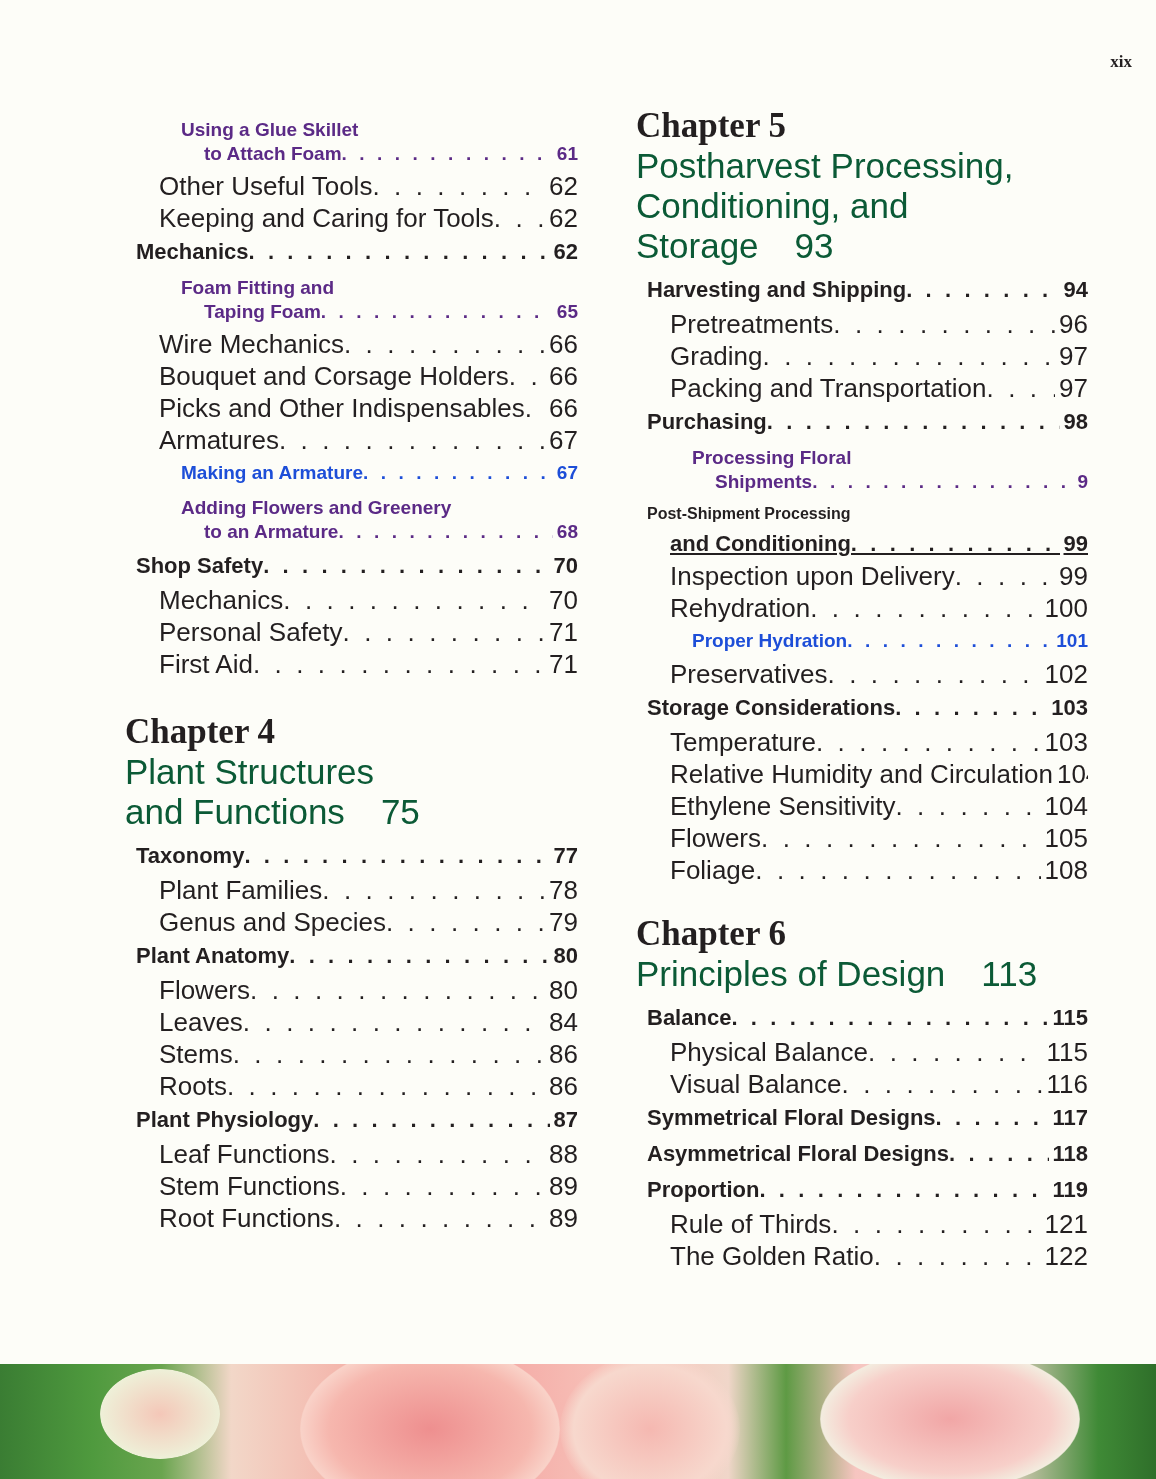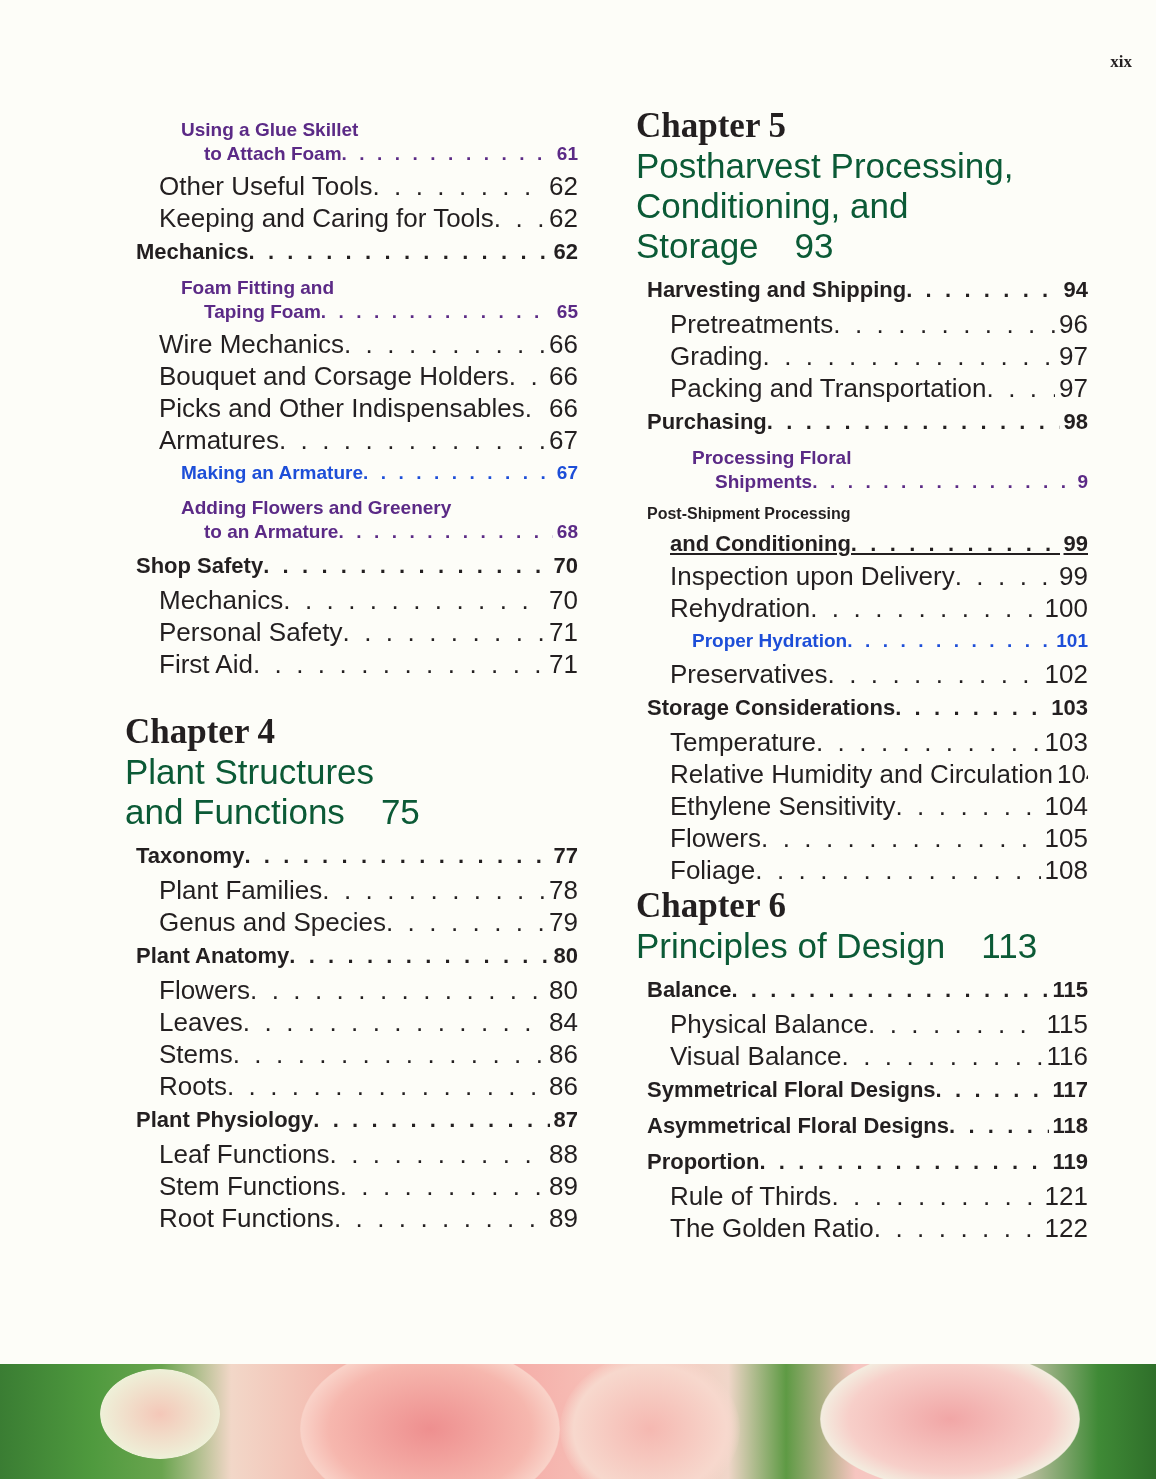--- a/index.html
+++ b/index.html
@@ -287,21 +287,21 @@
         <span class="t">Flowers</span>
         <span class="dots"></span>
         <span class="p">105</span>
       </div>
       <div class="row l2">
         <span class="t">Foliage</span>
         <span class="dots"></span>
         <span class="p">108</span>
       </div>
     </div>
-  <div class="chapblock" style="">
+  <div class="chapblock" style="margin-top:28px;">
     <div class="chap">Chapter 6</div>
     <div class="ctitle">
       <div><span>Principles of Design</span><span class="num">113</span></div>
     </div>
   </div>
   <div id="right-ch6">
       <div class="row l1">
         <span class="t">Balance</span>
         <span class="dots"></span>
         <span class="p">115</span>

